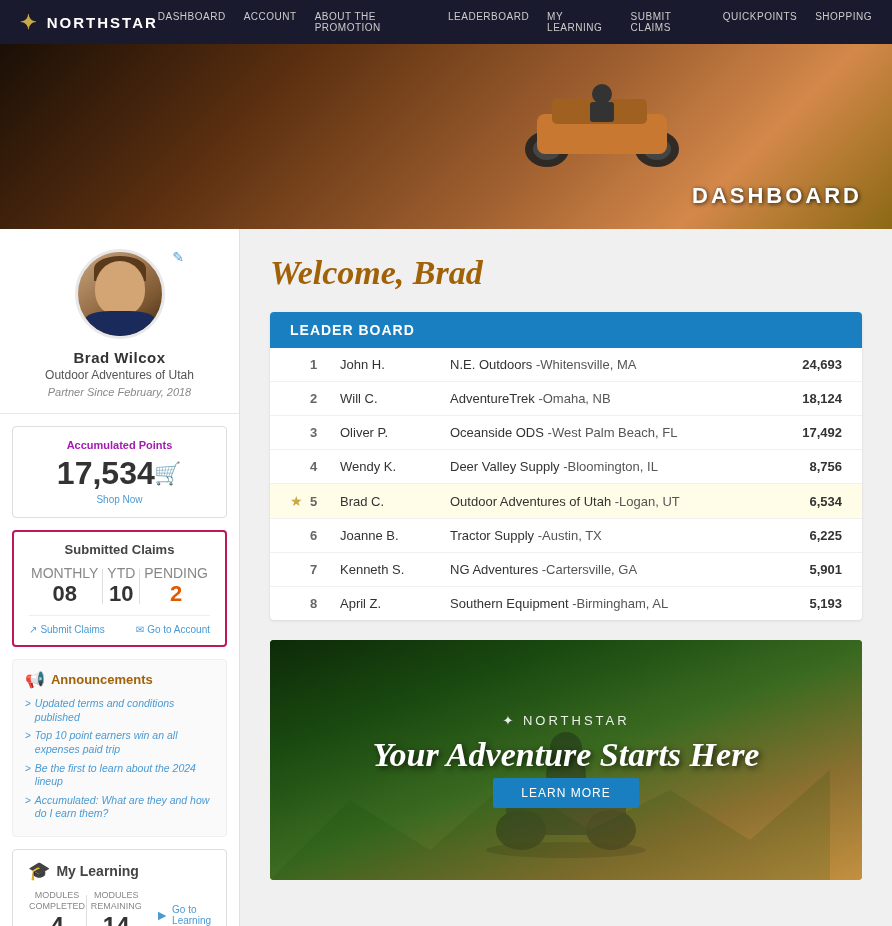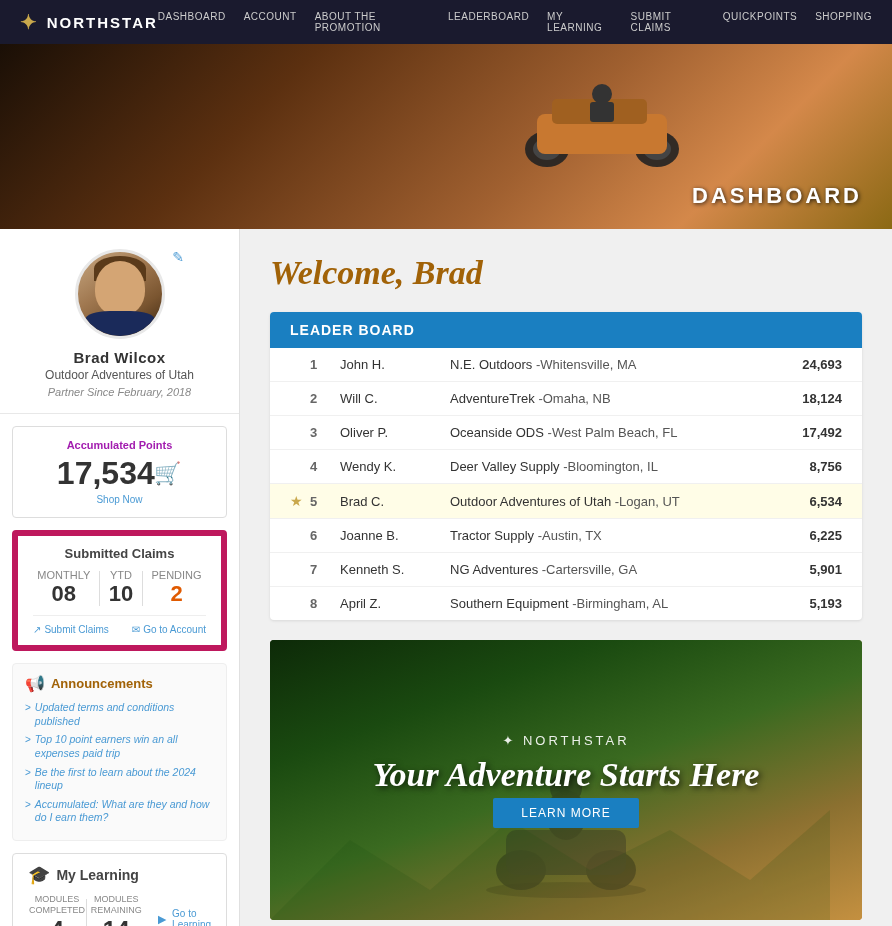--- a/index.html
+++ b/index.html
@@ -204,21 +204,21 @@
       font-size: 10px;
       color: #4a9ad4;
       text-decoration: none;
       display: block;
       margin-top: 2px;
     }
 
     
     .claims-card {
       margin: 0 12px 12px;
-      border: 6px solid #be185d;
+      border: 2px solid #be185d;
       border-radius: 4px;
       padding: 10px 15px;
     }
     .claims-title {
       font-size: 13px;
       font-weight: bold;
       color: #444;
       text-align: center;
       margin-bottom: 8px;
     }
@@ -226,21 +226,21 @@
       display: flex;
       justify-content: space-around;
       align-items: center;
       border-bottom: 1px solid #eee;
       padding-bottom: 8px;
     }
     .claims-col {
       text-align: center;
     }
     .claims-col-label {
-      font-size: 11px;
+      font-size: 14px;
       color: #888;
       text-transform: uppercase;
     }
     .claims-col-value {
       font-size: 22px;
       font-weight: bold;
       color: #333;
     }
     .claims-col-value.pending {
       color: #e05a00;
@@ -424,21 +424,21 @@
     .lb-points {
       width: 70px;
       text-align: right;
       font-weight: bold;
       color: #333;
     }
 
     
     .promo-banner {
       width: 100%;
-      height: 280px;
+      height: 240px;
       background: linear-gradient(to bottom right, #1a3a0a, #2a5a10, #8B6914, #c87820);
       border-radius: 4px;
       position: relative;
       overflow: hidden;
       display: flex;
       flex-direction: column;
       align-items: center;
       justify-content: center;
     }
     .promo-bg {

